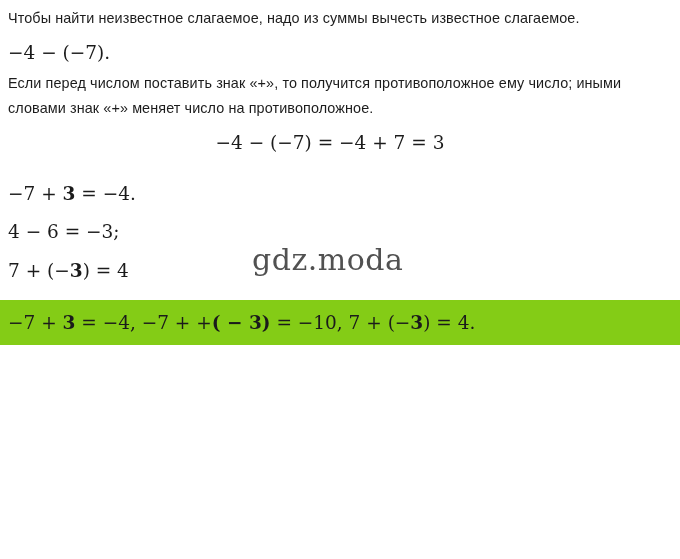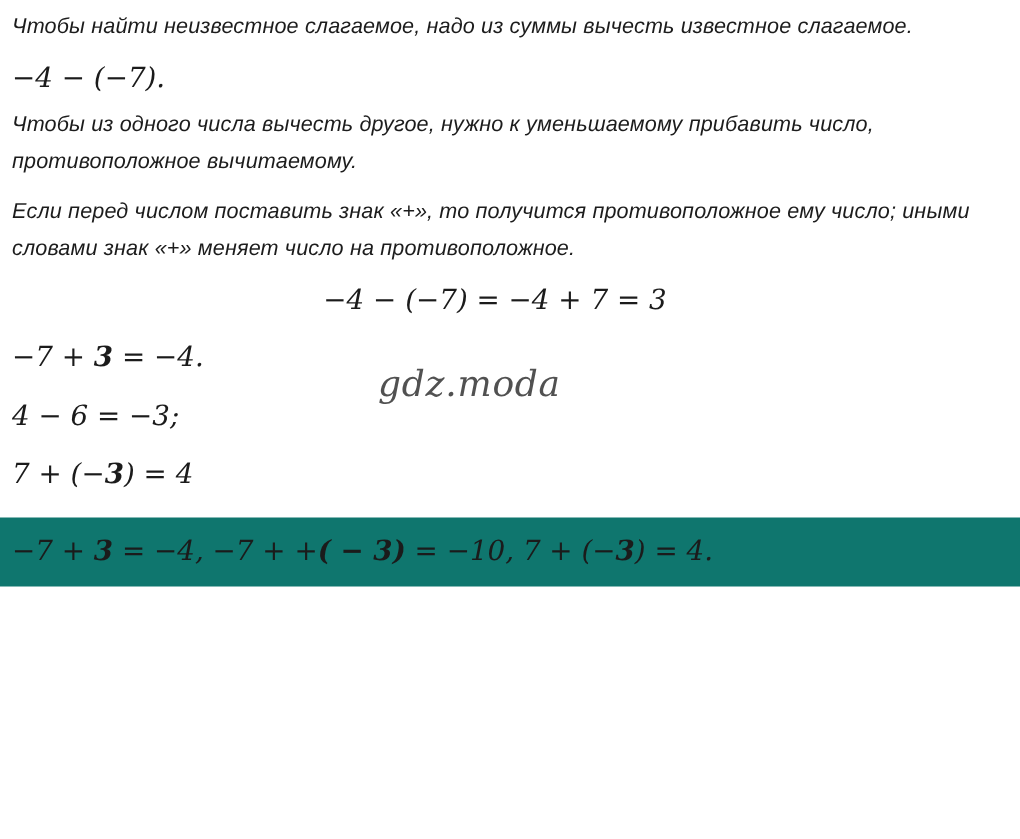--- a/index.html
+++ b/index.html
@@ -13,79 +13,77 @@
     font-family: "Liberation Sans", sans-serif;
     color: #1a1a1a;
     overflow: hidden;
   }
   .page {
     position: relative;
     width: 680px;
     height: 559px;
     box-sizing: border-box;
     padding: 6px 28px 0 8px;
-    font-style: italic;
   }
   .para {
     font-size: 14.4px;
     line-height: 1.72;
     color: #1c1c1c;
     margin: 0 0 8px 0;
     letter-spacing: 0.1px;
   }
   .math {
     font-family: "DejaVu Serif", "Liberation Serif", serif;
     font-size: 18.5px;
     color: #1b1b1b;
     margin: 0 0 4px 0;
     line-height: 1.55;
     white-space: pre-wrap;
   }
   .math.m1 { margin-top: 2px; }
   .math.m2 { margin-top: 4px; text-align: center; }
   .math.tight { margin-bottom: 10px; }
-  .math.gap { margin-top: 10px; margin-bottom: 10px; }
+  .math.gap { margin-top: 22px; margin-bottom: 10px; }
   .math.gap2 { margin-top: 6px; margin-bottom: 14px; }
   .bold-n {
     font-weight: bold;
   }
   .highlight {
-    background: #0f766e;
+    background: #84cc16;
     margin: 14px 0 0 -8px;
     padding: 9px 8px 9px 8px;
     width: 680px;
     box-sizing: border-box;
     font-family: "DejaVu Serif", "Liberation Serif", serif;
     font-size: 18.5px;
     color: #1b1b1b;
     line-height: 1.5;
   }
   .watermark {
     position: absolute;
     left: 252px;
     top: 242px;
     font-family: "DejaVu Serif", "Liberation Serif", serif;
-    font-size: 24px;
+    font-size: 30px;
     color: #3a3a3a;
     opacity: 0.88;
     letter-spacing: 0.5px;
     pointer-events: none;
     user-select: none;
   }
 </style>
 </head>
 <body>
 
 <div class="page">
 
   <p class="para">Чтобы найти неизвестное слагаемое, надо из суммы вычесть известное слагаемое.</p>
 
   <p class="math m1">−4 − (−7).</p>
 
-  <p class="para">Чтобы из одного числа вычесть другое, нужно к уменьшаемому прибавить число, противоположное вычитаемому.</p>
 
   <p class="para">Если перед числом поставить знак «+», то получится противоположное ему число; иными словами знак «+» меняет число на противоположное.</p>
 
   <p class="math m2">−4 − (−7) = −4 + 7 = 3</p>
 
   <p class="math gap"><span>−7 + </span><span class="bold-n">3</span><span> = −4.</span></p>
 
 
 
   <p class="math tight">4 − 6 = −3;</p>

